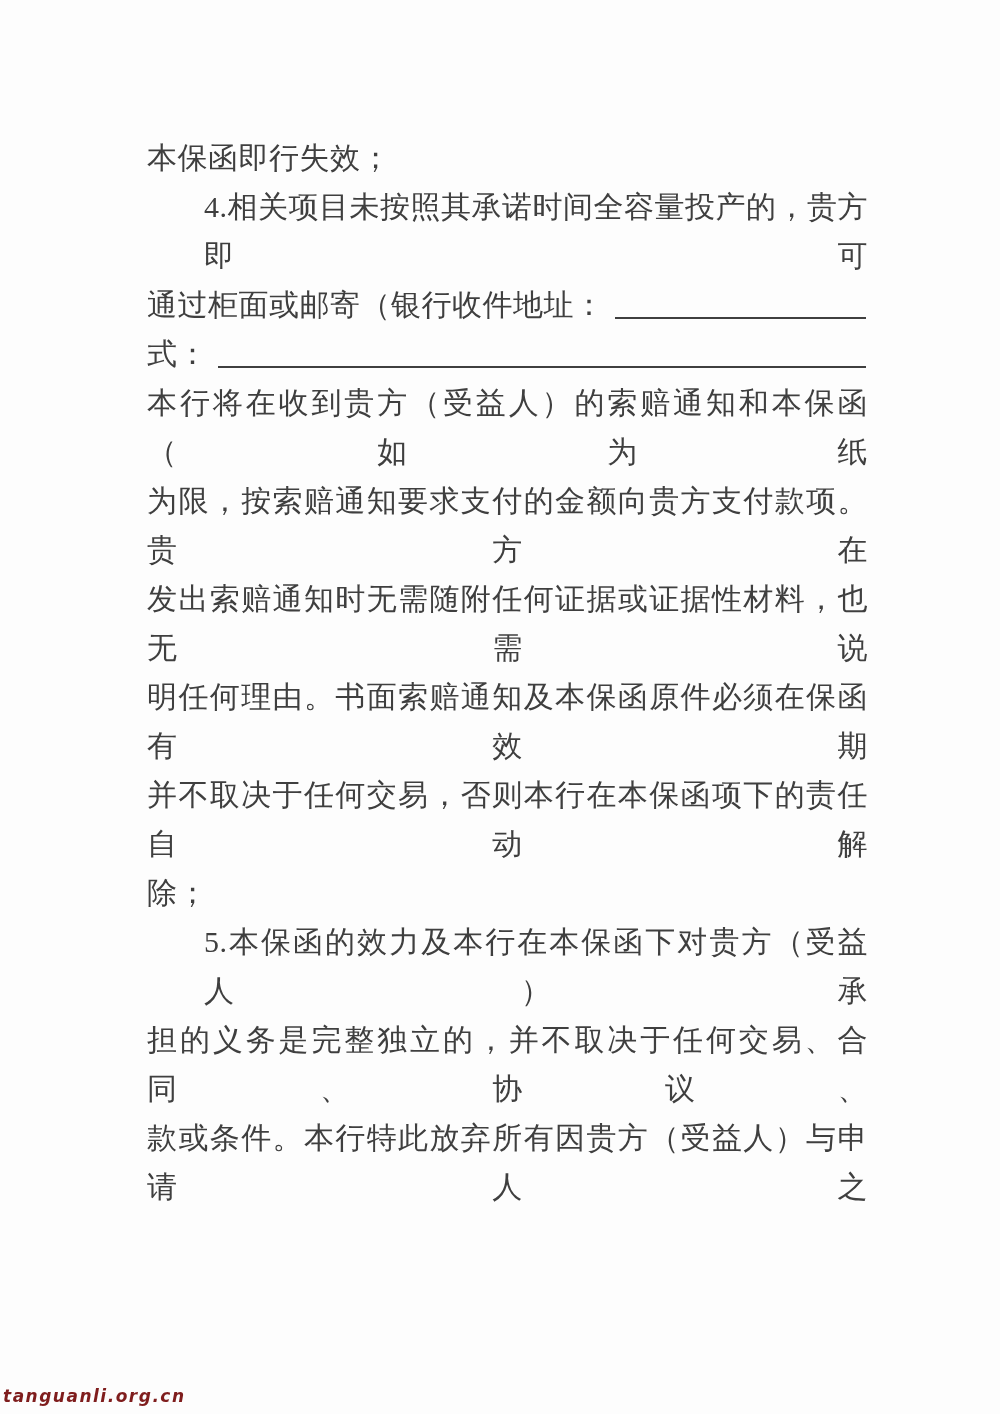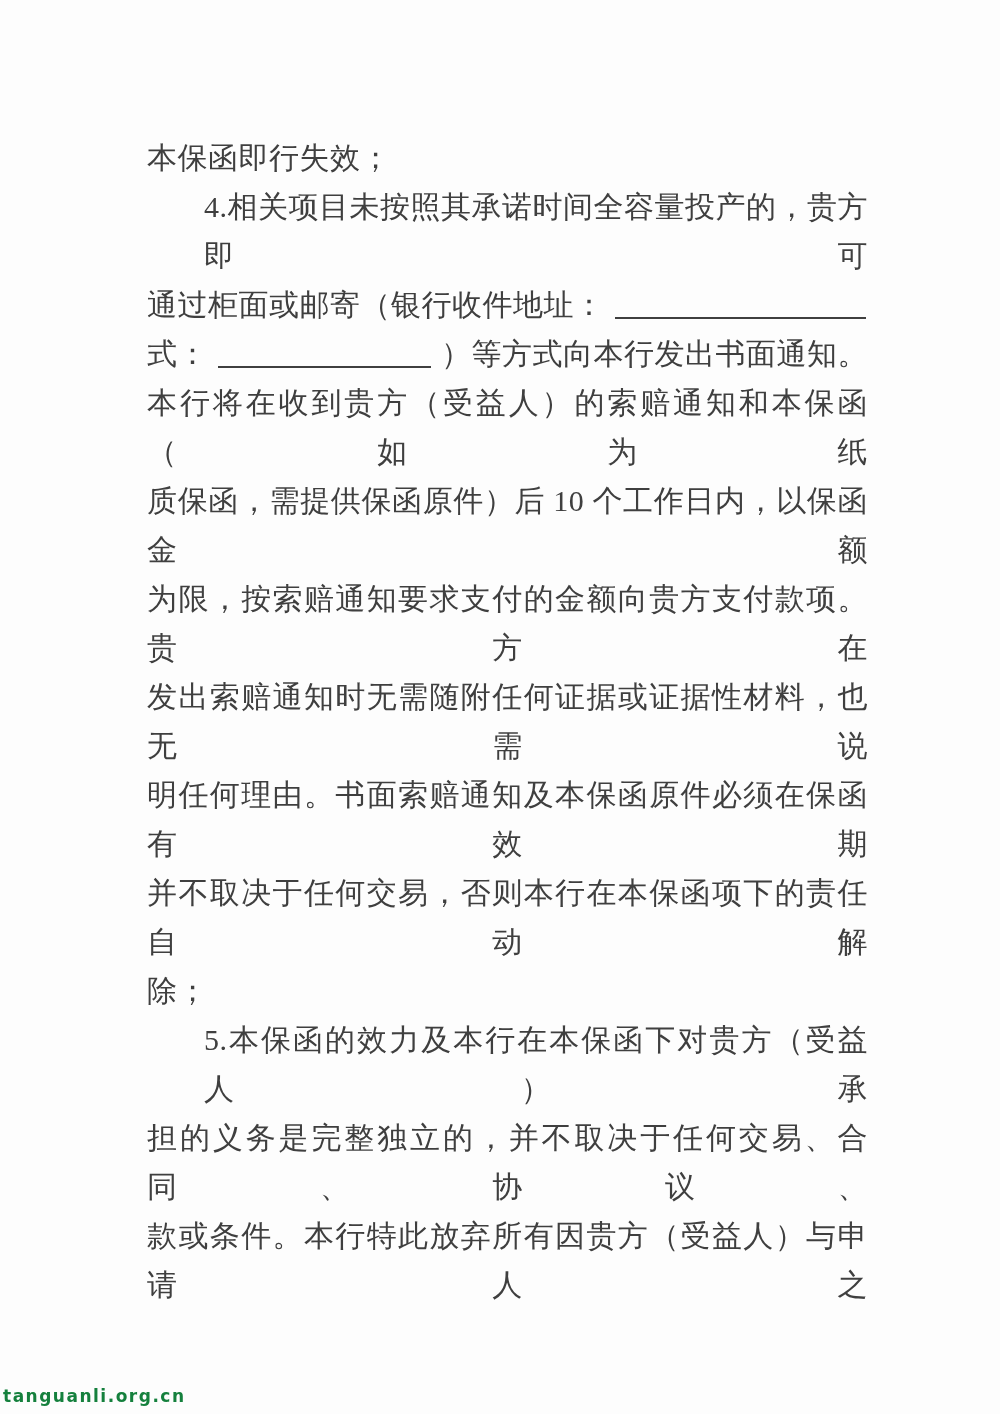--- a/index.html
+++ b/index.html
@@ -69,27 +69,25 @@
   <div class="doc-body" style="color: rgb(63, 63, 63);">
       <div class="line"><span class="">本保函即行失效；</span></div>
       <div class="line ind just"><span class="">4.相关项目未按照其承诺时间全容量投产的，贵方即可</span></div>
       <div class="line flex">
         <span class="seg">通过柜面或邮寄（银行收件地址：</span>
         <span class="blank" style="border-bottom-color: rgb(63, 63, 63);"></span>
       </div>
       <div class="line flex">
         <span class="seg">式：</span>
         <span class="blank" style="border-bottom-color: rgb(63, 63, 63);"></span>
-        <span class="seg">）等方式向本行发出书面通知。</span>
       </div>
       <div class="line just"><span class="">本行将在收到贵方（受益人）的索赔通知和本保函（如为纸</span></div>
-      <div class="line just"><span class="">质保函，需提供保函原件）后 10 个工作日内，以保函金额</span></div>
       <div class="line just"><span class="">为限，按索赔通知要求支付的金额向贵方支付款项。贵方在</span></div>
       <div class="line just"><span class="">发出索赔通知时无需随附任何证据或证据性材料，也无需说</span></div>
       <div class="line just"><span class="">明任何理由。书面索赔通知及本保函原件必须在保函有效期</span></div>
       <div class="line just"><span class="">并不取决于任何交易，否则本行在本保函项下的责任自动解</span></div>
       <div class="line"><span class="">除；</span></div>
       <div class="line ind just"><span class="">5.本保函的效力及本行在本保函下对贵方（受益人）承</span></div>
       <div class="line just"><span class="">担的义务是完整独立的，并不取决于任何交易、合同、协议、</span></div>
       <div class="line just"><span class="">款或条件。本行特此放弃所有因贵方（受益人）与申请人之</span></div>
     </div>
-  <div class="watermark" style="color: #15803d;">tanguanli.org.cn</div>
+  <div class="watermark" style="color: #7f1d1d; font-style: italic;">tanguanli.org.cn</div>
 </div>
 
 </body></html>

